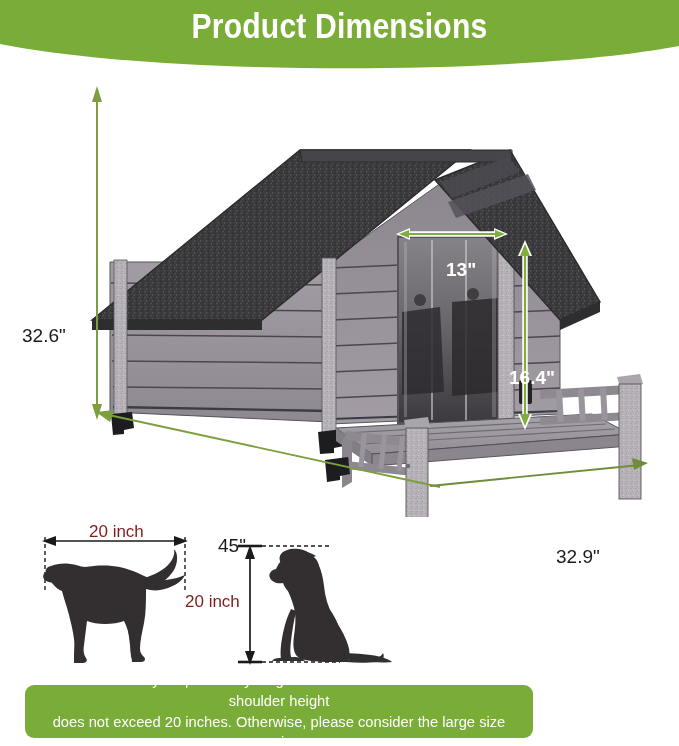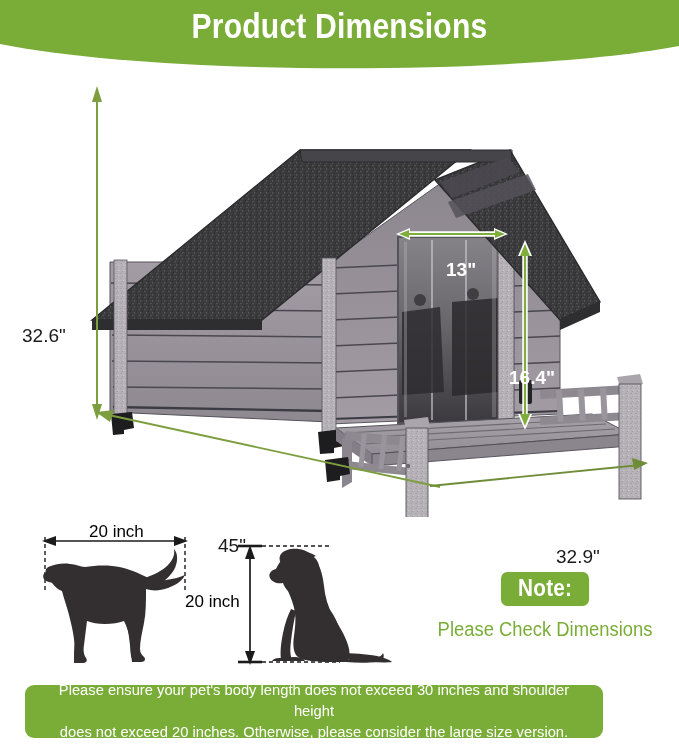--- a/index.html
+++ b/index.html
@@ -32,21 +32,21 @@
   .lbl-45{left:218px;top:473px;font-size:19px;}
   .lbl-329{left:556px;top:484px;font-size:19px;}
   .lbl-13{left:446px;top:197px;font-size:19px;color:#fff;font-weight:bold;}
   .lbl-164{left:509px;top:305px;font-size:19px;color:#fff;font-weight:bold;}
 
   
   .dogs{position:absolute;left:0;top:515px;width:679px;height:165px;}
   .dogs svg{position:absolute;left:0;top:0;}
   .dog-label{
     position:absolute;font-family:"Liberation Sans",sans-serif;
-    font-size:17px;color:#000000;white-space:nowrap;
+    font-size:17px;color:#7f1d1d;white-space:nowrap;
   }
   .lbl-20inch{left:89px;top:7px;}
   .lbl-30inch{left:185px;top:77px;}
 
   
   .note-wrap{position:absolute;left:420px;top:572px;width:250px;text-align:center;}
   .note-badge{
     display:inline-block;background:#7aad38;color:#ffffff;
     border-radius:7px;padding:3px 19px 4px 19px;
     font-family:"Liberation Sans Narrow","Liberation Sans",sans-serif;
@@ -56,21 +56,21 @@
   .note-sub{
     margin-top:12px;color:#7aad38;
     font-family:"Liberation Sans Narrow","Liberation Sans",sans-serif;
     font-size:20px;font-weight:normal;
     transform:scaleX(0.92);transform-origin:50% 50%;
     white-space:nowrap;
   }
 
   
   .footer{
-    position:absolute;left:25px;top:685px;width:578px;height:53px;
+    position:absolute;left:25px;top:685px;width:508px;height:53px;
     background:#7aad38;border-radius:9px;
     display:flex;align-items:center;justify-content:flex-end;
   }
   .footer-text{
     color:#ffffff;text-align:center;line-height:1.35;
     font-family:"Liberation Sans Narrow","Liberation Sans",sans-serif;
     font-size:15.5px;
     transform:scaleX(0.95);transform-origin:50% 50%;
     padding:0 14px;
   }
@@ -370,24 +370,20 @@
 
         <path d="M340,138 C352,138 366,139 377,141 C385,143 390,145 392,147
                  C384,148 370,147 356,146 C347,145 341,143 338,141 Z" fill="#332f30"></path>
       </g>
     </svg>
 
     <div class="dog-label lbl-20inch">20 inch</div>
     <div class="dog-label lbl-30inch">20 inch</div>
   </div>
 
-  <div class="note-wrap">
-    <div class="note-badge">Note:</div>
-    <div class="note-sub">Please Check Dimensions</div>
-  </div>
 
   <div class="footer">
     <div class="footer-text">
       <span>Please ensure your pet's body length does not exceed 30 inches and shoulder height</span>
       <span>does not exceed 20 inches. Otherwise, please consider the large size version.</span>
     </div>
   </div>
 
 </div>
 

